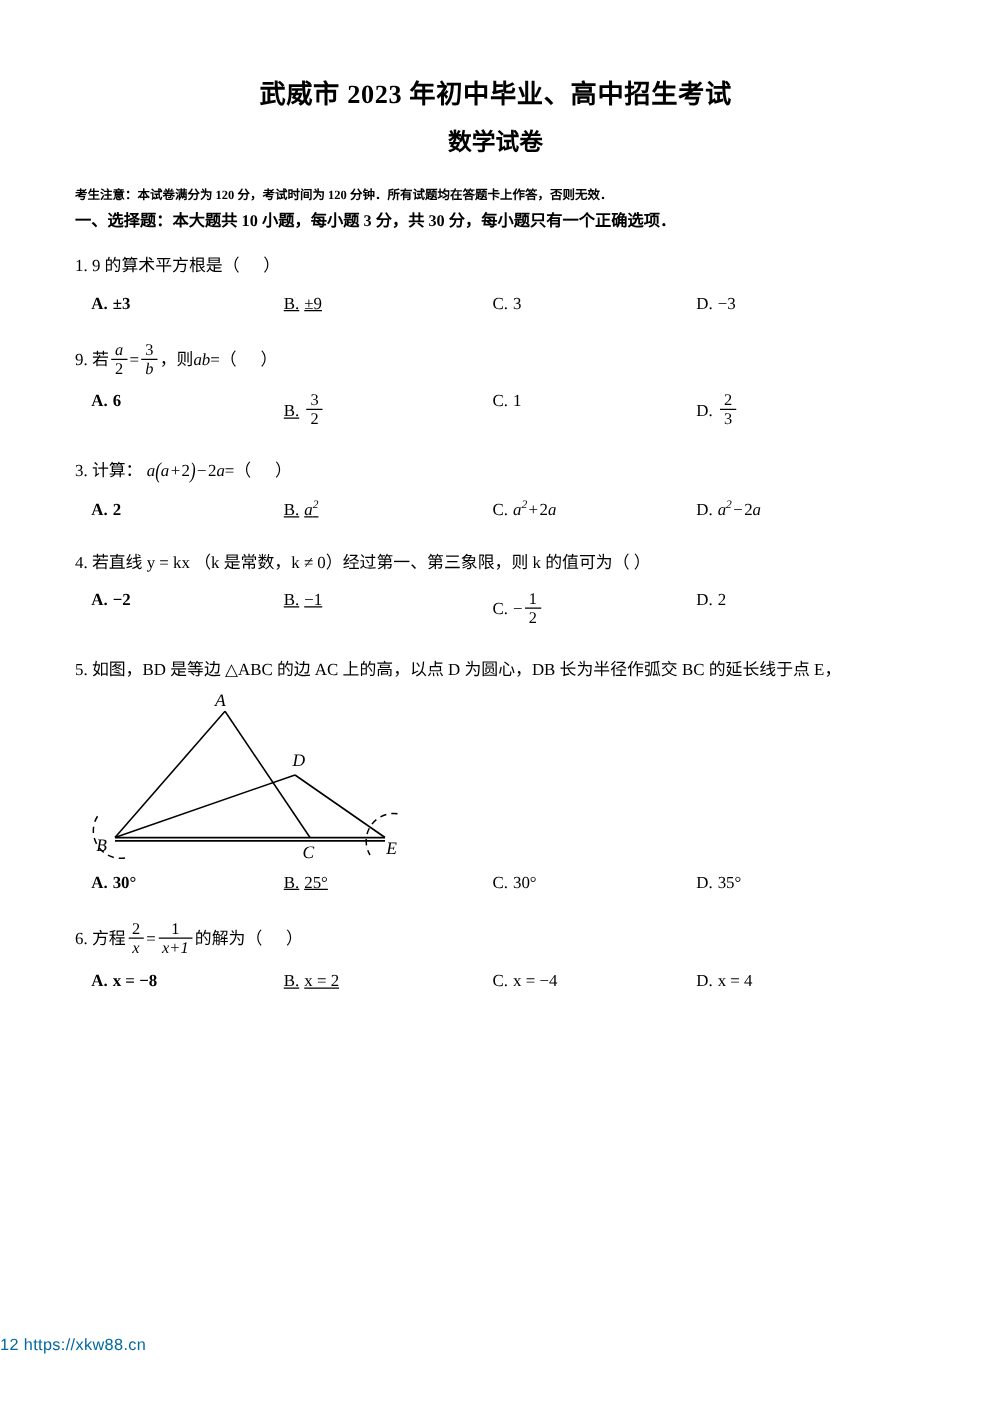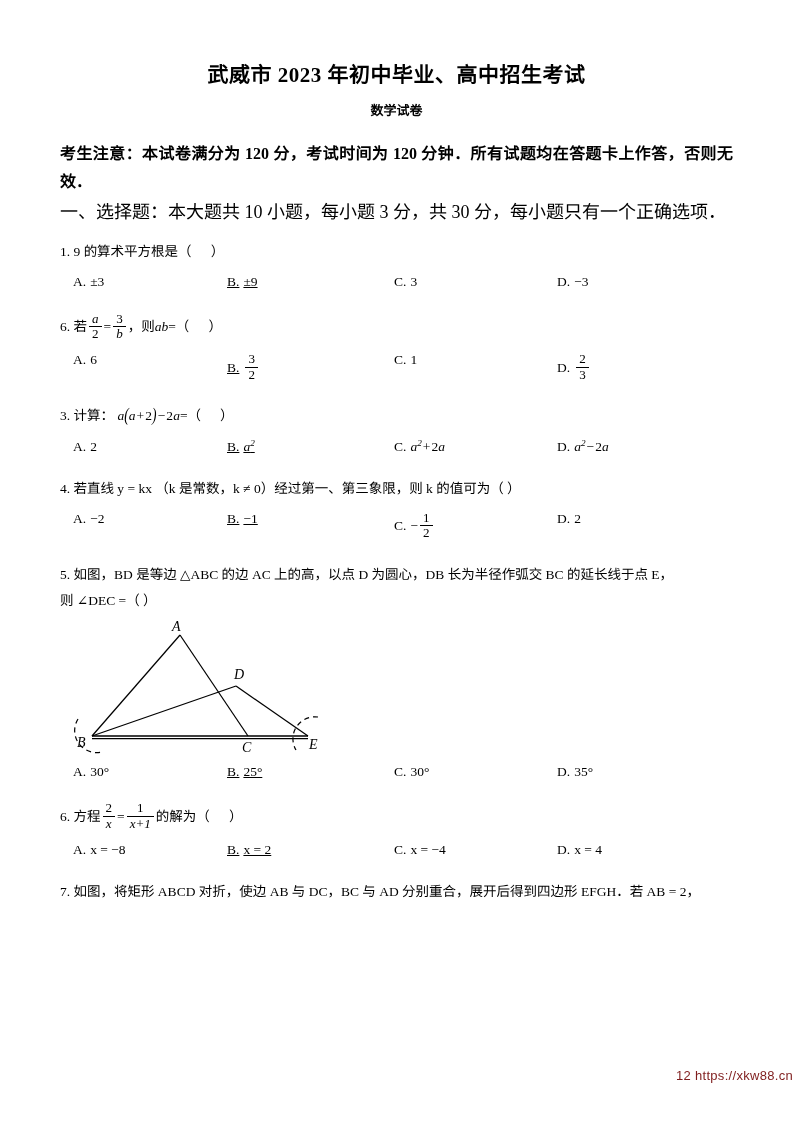--- a/index.html
+++ b/index.html
@@ -31,38 +31,38 @@
     font-weight: bold;
     font-size: 21px;
     letter-spacing: 0.5px;
     margin: 0;
     padding-top: 62px;
     line-height: 1.3;
   }
   .title-sub {
     text-align: center;
     font-weight: bold;
-    font-size: 13px;
+    font-size: 19px;
     margin: 0;
     padding-top: 14px;
     line-height: 1.3;
   }
 
   
   .notice {
     font-weight: bold;
-    font-size: 16px;
+    font-size: 10px;
     line-height: 1.75;
     margin: 0;
     padding-top: 20px;
     text-align: justify;
   }
   .section-head {
-    font-weight: normal;
-    font-size: 18px;
+    font-weight: bold;
+    font-size: 13px;
     line-height: 1.7;
     margin: 0;
     padding-top: 1px;
   }
 
   
   .qblock {
     padding-top: 11px;
   }
   .qstem {
@@ -78,21 +78,21 @@
     margin-top: 9px;
     font-size: 13.5px;
   }
   .opts.tall { height: 40px; }
   .opt {
     position: absolute;
     top: 0;
     white-space: nowrap;
     line-height: 1.2;
   }
-  .opt-a { left: 13px; }
+  .opt-a { left: 13px; font-weight: bold; }
   .opt-b { left: 167px; text-decoration: underline; }
   .opt-c { left: 334px; }
   .opt-d { left: 497px; }
   .opt .lab { margin-right: 4px; }
 
   
   .mi { font-style: italic; font-family: "Liberation Serif", serif; }
   .mn { font-style: normal; }
   sup.exp { font-size: 0.68em; vertical-align: super; line-height: 0; }
 
@@ -124,24 +124,24 @@
     margin-top: 4px;
   }
   .figure-wrap svg { position: absolute; left: 8px; top: 0; }
 
   
   .footer {
     position: absolute;
     left: 0;
     top: 1068px;
     width: 793px;
-    text-align: right;
+    text-align: left;
     font-family: "Liberation Sans", sans-serif;
     font-size: 13px;
-    color: #7f1d1d;
+    color: #0369a1;
     letter-spacing: 0.3px;
   }
 </style>
 </head>
 <body>
 
 <div class="page">
 
   <h1 class="title-main">武威市 2023 年初中毕业、高中招生考试</h1>
   <h2 class="title-sub">数学试卷</h2>
@@ -156,21 +156,21 @@
     <div class="opts">
       <span class="opt opt-a"><span class="lab">A.</span><span>±3</span></span>
       <span class="opt opt-b"><span class="lab">B.</span><span>±9</span></span>
       <span class="opt opt-c"><span class="lab">C.</span><span>3</span></span>
       <span class="opt opt-d"><span class="lab">D.</span><span>−3</span></span>
     </div>
   </div>
 
   <div class="qblock">
     <div class="qstem tight">
-      <span>6. 若</span><span class="frac"><span class="num mi">a</span><span class="den mn">2</span></span>=<span class="frac"><span class="num mn">3</span><span class="den mi">b</span></span><span>，则</span><span class="mi">ab</span><span>=（</span><span class="blankp">&nbsp;&nbsp;&nbsp;</span><span>）</span>
+      <span>9. 若</span><span class="frac"><span class="num mi">a</span><span class="den mn">2</span></span>=<span class="frac"><span class="num mn">3</span><span class="den mi">b</span></span><span>，则</span><span class="mi">ab</span><span>=（</span><span class="blankp">&nbsp;&nbsp;&nbsp;</span><span>）</span>
     </div>
     <div class="opts tall">
       <span class="opt opt-a"><span class="lab">A.</span><span>6</span></span>
       <span class="opt opt-b"><span class="lab">B.</span><span class="frac"><span class="num">3</span><span class="den">2</span></span></span>
       <span class="opt opt-c"><span class="lab">C.</span><span>1</span></span>
       <span class="opt opt-d"><span class="lab">D.</span><span class="frac"><span class="num">2</span><span class="den">3</span></span></span>
     </div>
   </div>
 
   <div class="qblock">
@@ -191,21 +191,20 @@
     <div class="opts tall">
       <span class="opt opt-a"><span class="lab">A.</span><span>−2</span></span>
       <span class="opt opt-b"><span class="lab">B.</span><span>−1</span></span>
       <span class="opt opt-c"><span class="lab">C.</span><span>−</span><span class="frac"><span class="num">1</span><span class="den">2</span></span></span>
       <span class="opt opt-d"><span class="lab">D.</span><span>2</span></span>
     </div>
   </div>
 
   <div class="qblock">
     <div class="qstem">5. 如图，BD 是等边 △ABC 的边 AC 上的高，以点 D 为圆心，DB 长为半径作弧交 BC 的延长线于点 E，</div>
-    <div class="qstem">则 ∠DEC =（   ）</div>
 
     <div class="figure-wrap">
       <svg width="300" height="136" viewBox="0 0 300 136">
 
         <g stroke="#000" fill="none" stroke-width="1.25">
           <path d="M112 16 L24 117"></path>
           <path d="M112 16 L180 117"></path>
           <path d="M24 117 L168 67"></path>
           <path d="M168 67 L240 117"></path>
         </g>
@@ -244,18 +243,17 @@
     </div>
     <div class="opts">
       <span class="opt opt-a"><span class="lab">A.</span><span>x = −8</span></span>
       <span class="opt opt-b"><span class="lab">B.</span><span>x = 2</span></span>
       <span class="opt opt-c"><span class="lab">C.</span><span>x = −4</span></span>
       <span class="opt opt-d"><span class="lab">D.</span><span>x = 4</span></span>
     </div>
   </div>
 
   <div class="qblock">
-    <div class="qstem">7. 如图，将矩形 ABCD 对折，使边 AB 与 DC，BC 与 AD 分别重合，展开后得到四边形 EFGH．若 AB = 2，</div>
   </div>
 
 </div>
 
 <div class="footer">12 https://xkw88.cn</div>
 
 </body></html>

